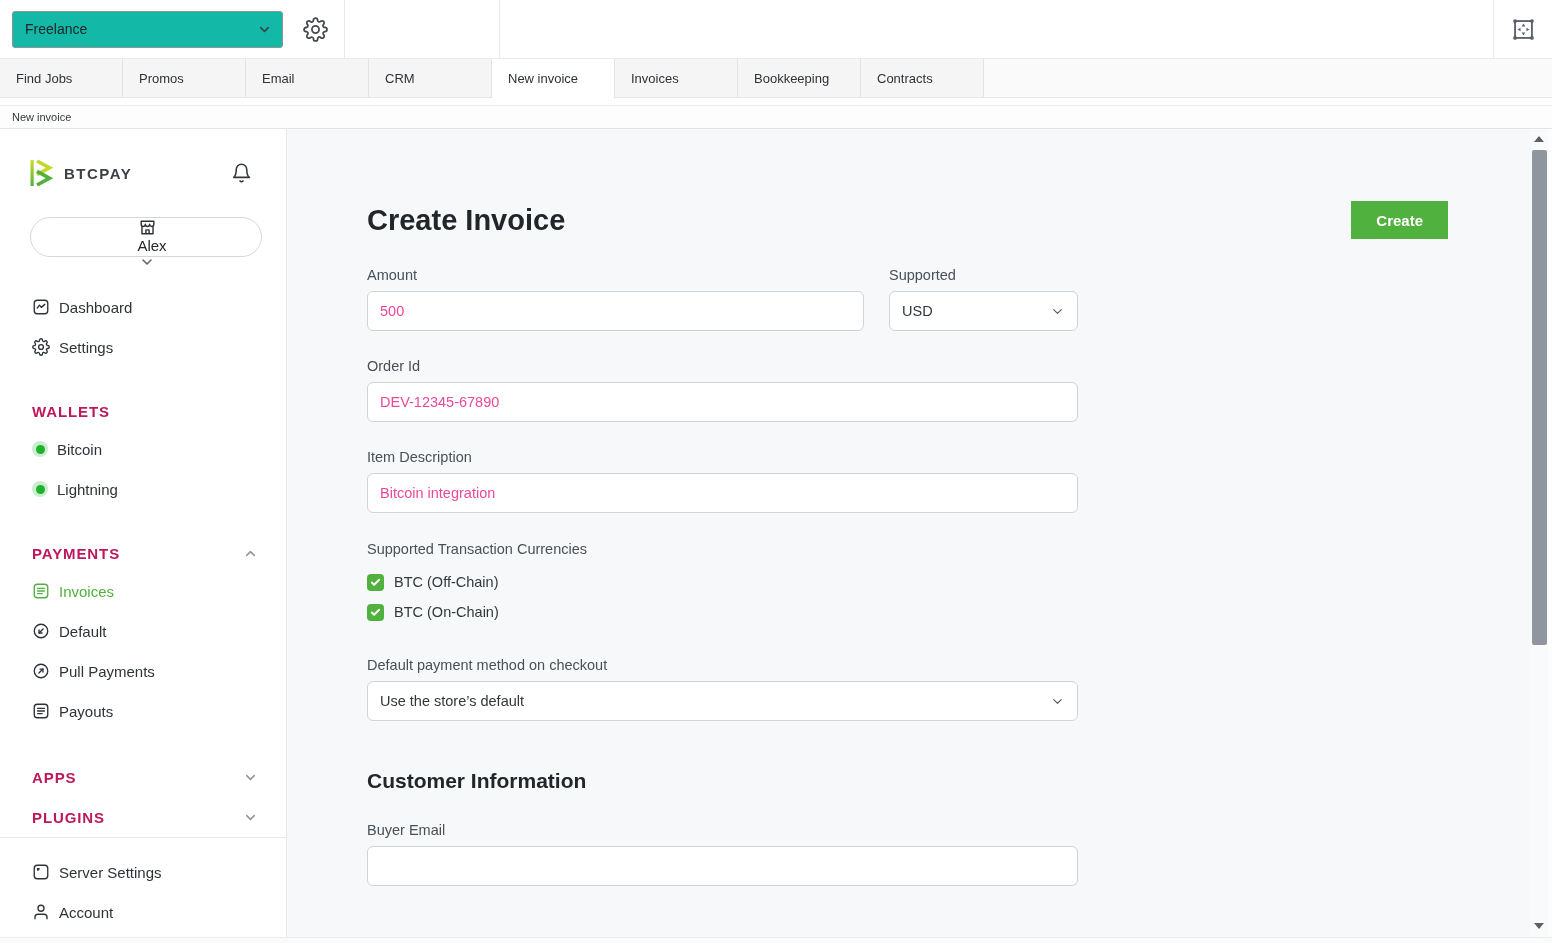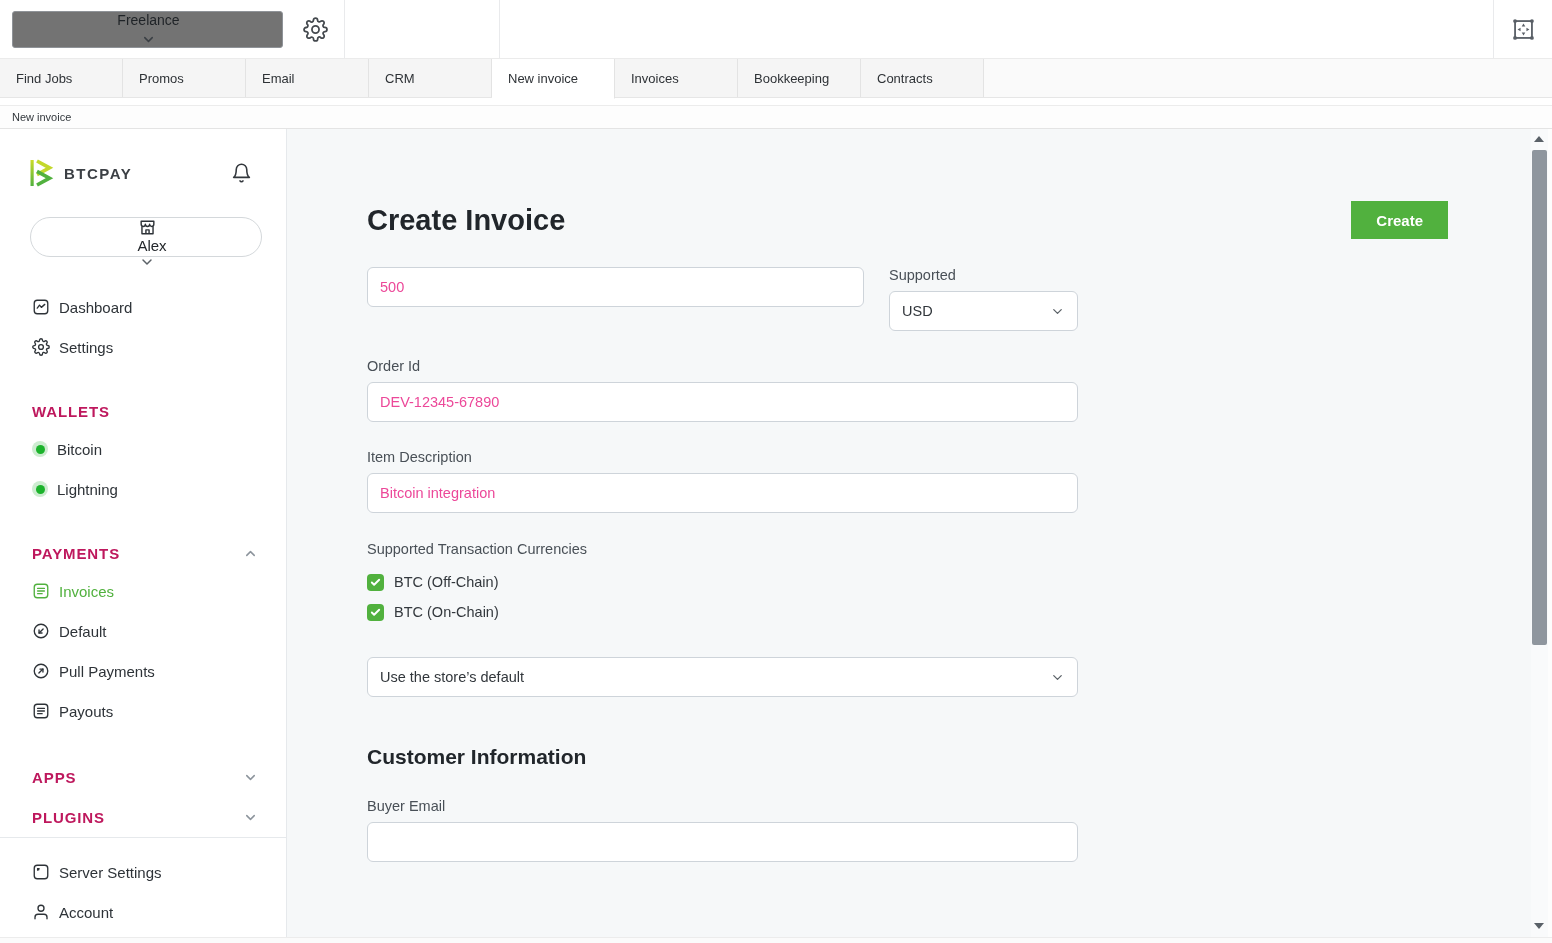--- a/index.html
+++ b/index.html
@@ -5,22 +5,22 @@
   html,body{margin:0;padding:0;width:1552px;height:943px;overflow:hidden;background:#fff;
     font-family:"Liberation Sans",sans-serif;-webkit-font-smoothing:antialiased;}
   *{box-sizing:border-box;}
 
   
   .topbar{height:58px;display:flex;align-items:stretch;background:#fff;}
   .topbar-left{width:345px;display:flex;align-items:center;padding-left:12px;border-right:1px solid #e9eaec;}
   .topbar-mid{width:155px;border-right:1px solid #e9eaec;}
   .topbar-fill{flex:1;border-right:1px solid #e9eaec;}
   .topbar-right{width:58px;display:flex;align-items:center;justify-content:center;}
-  .profile-select{width:271px;height:37px;border:1px solid #8f9398;border-radius:3px;background:#737373;
-    display:flex;align-items:center;justify-content:space-between;padding:0 10px 0 12px;font-size:14px;color:#1f2327;cursor:pointer;flex-direction:column;}
+  .profile-select{width:271px;height:37px;border:1px solid #8f9398;border-radius:3px;background:#14b8a6;
+    display:flex;align-items:center;justify-content:space-between;padding:0 10px 0 12px;font-size:14px;color:#1f2327;cursor:pointer;}
   .gearbtn{margin-left:20px;display:flex;align-items:center;justify-content:center;cursor:pointer;}
 
   
   .tabstrip{height:40px;background:#fafafa;border-top:1px solid #ebebeb;border-bottom:1px solid #e6e6e6;display:flex;}
   .tab{min-width:123px;padding:0 16px;display:flex;align-items:center;font-size:13px;color:#2e3236;
     background:#f5f5f5;border-right:1px solid #e3e3e3;cursor:pointer;white-space:nowrap;}
   .tab.active{background:#fff;position:relative;height:40px;margin-bottom:-1px;z-index:2;border-bottom:1px solid #fff;}
 
   
   .infobar{height:24px;margin-top:7px;background:#fdfdfd;border-top:1px solid #ececec;border-bottom:1px solid #e4e4e4;
@@ -324,20 +324,21 @@
     <div class="content-inner">
       <div class="head-row">
         <h1 class="pagetitle">Create Invoice</h1>
         <button class="btn-create">Create</button>
       </div>
 
       <div class="form-col">
         <div class="fgroup first">
           <div class="row2">
             <div class="col-amount">
+              <label class="flabel">Amount</label>
               <input class="tinput" type="text" value="500" style="">
             </div>
             <div class="col-currency">
               <label class="flabel">Supported</label>
               <div class="selectbox">
                 <span>USD</span>
                 <span>
                   <svg class="ic" width="15" height="15" viewBox="0 0 24 24" fill="none" stroke="#5b6167" stroke-width="2" stroke-linecap="round" stroke-linejoin="round">
                       <polyline points="6 9 12 15 18 9"></polyline>
                     </svg>
@@ -371,20 +372,21 @@
             <span class="checkbox">
               <svg class="ic" width="11" height="11" viewBox="0 0 24 24" fill="none" stroke="#fff" stroke-width="4.2" stroke-linecap="round" stroke-linejoin="round">
                   <polyline points="20 6 9 17 4 12"></polyline>
                 </svg>
             </span>
             <span class="clabel">BTC (On-Chain)</span>
           </div>
         </div>
 
         <div class="fgroup" style="margin-top:30px;">
+          <label class="flabel">Default payment method on checkout</label>
           <div class="selectbox">
             <span>Use the store’s default</span>
             <span>
               <svg class="ic" width="15" height="15" viewBox="0 0 24 24" fill="none" stroke="#5b6167" stroke-width="2" stroke-linecap="round" stroke-linejoin="round">
                   <polyline points="6 9 12 15 18 9"></polyline>
                 </svg>
             </span>
           </div>
         </div>
 

